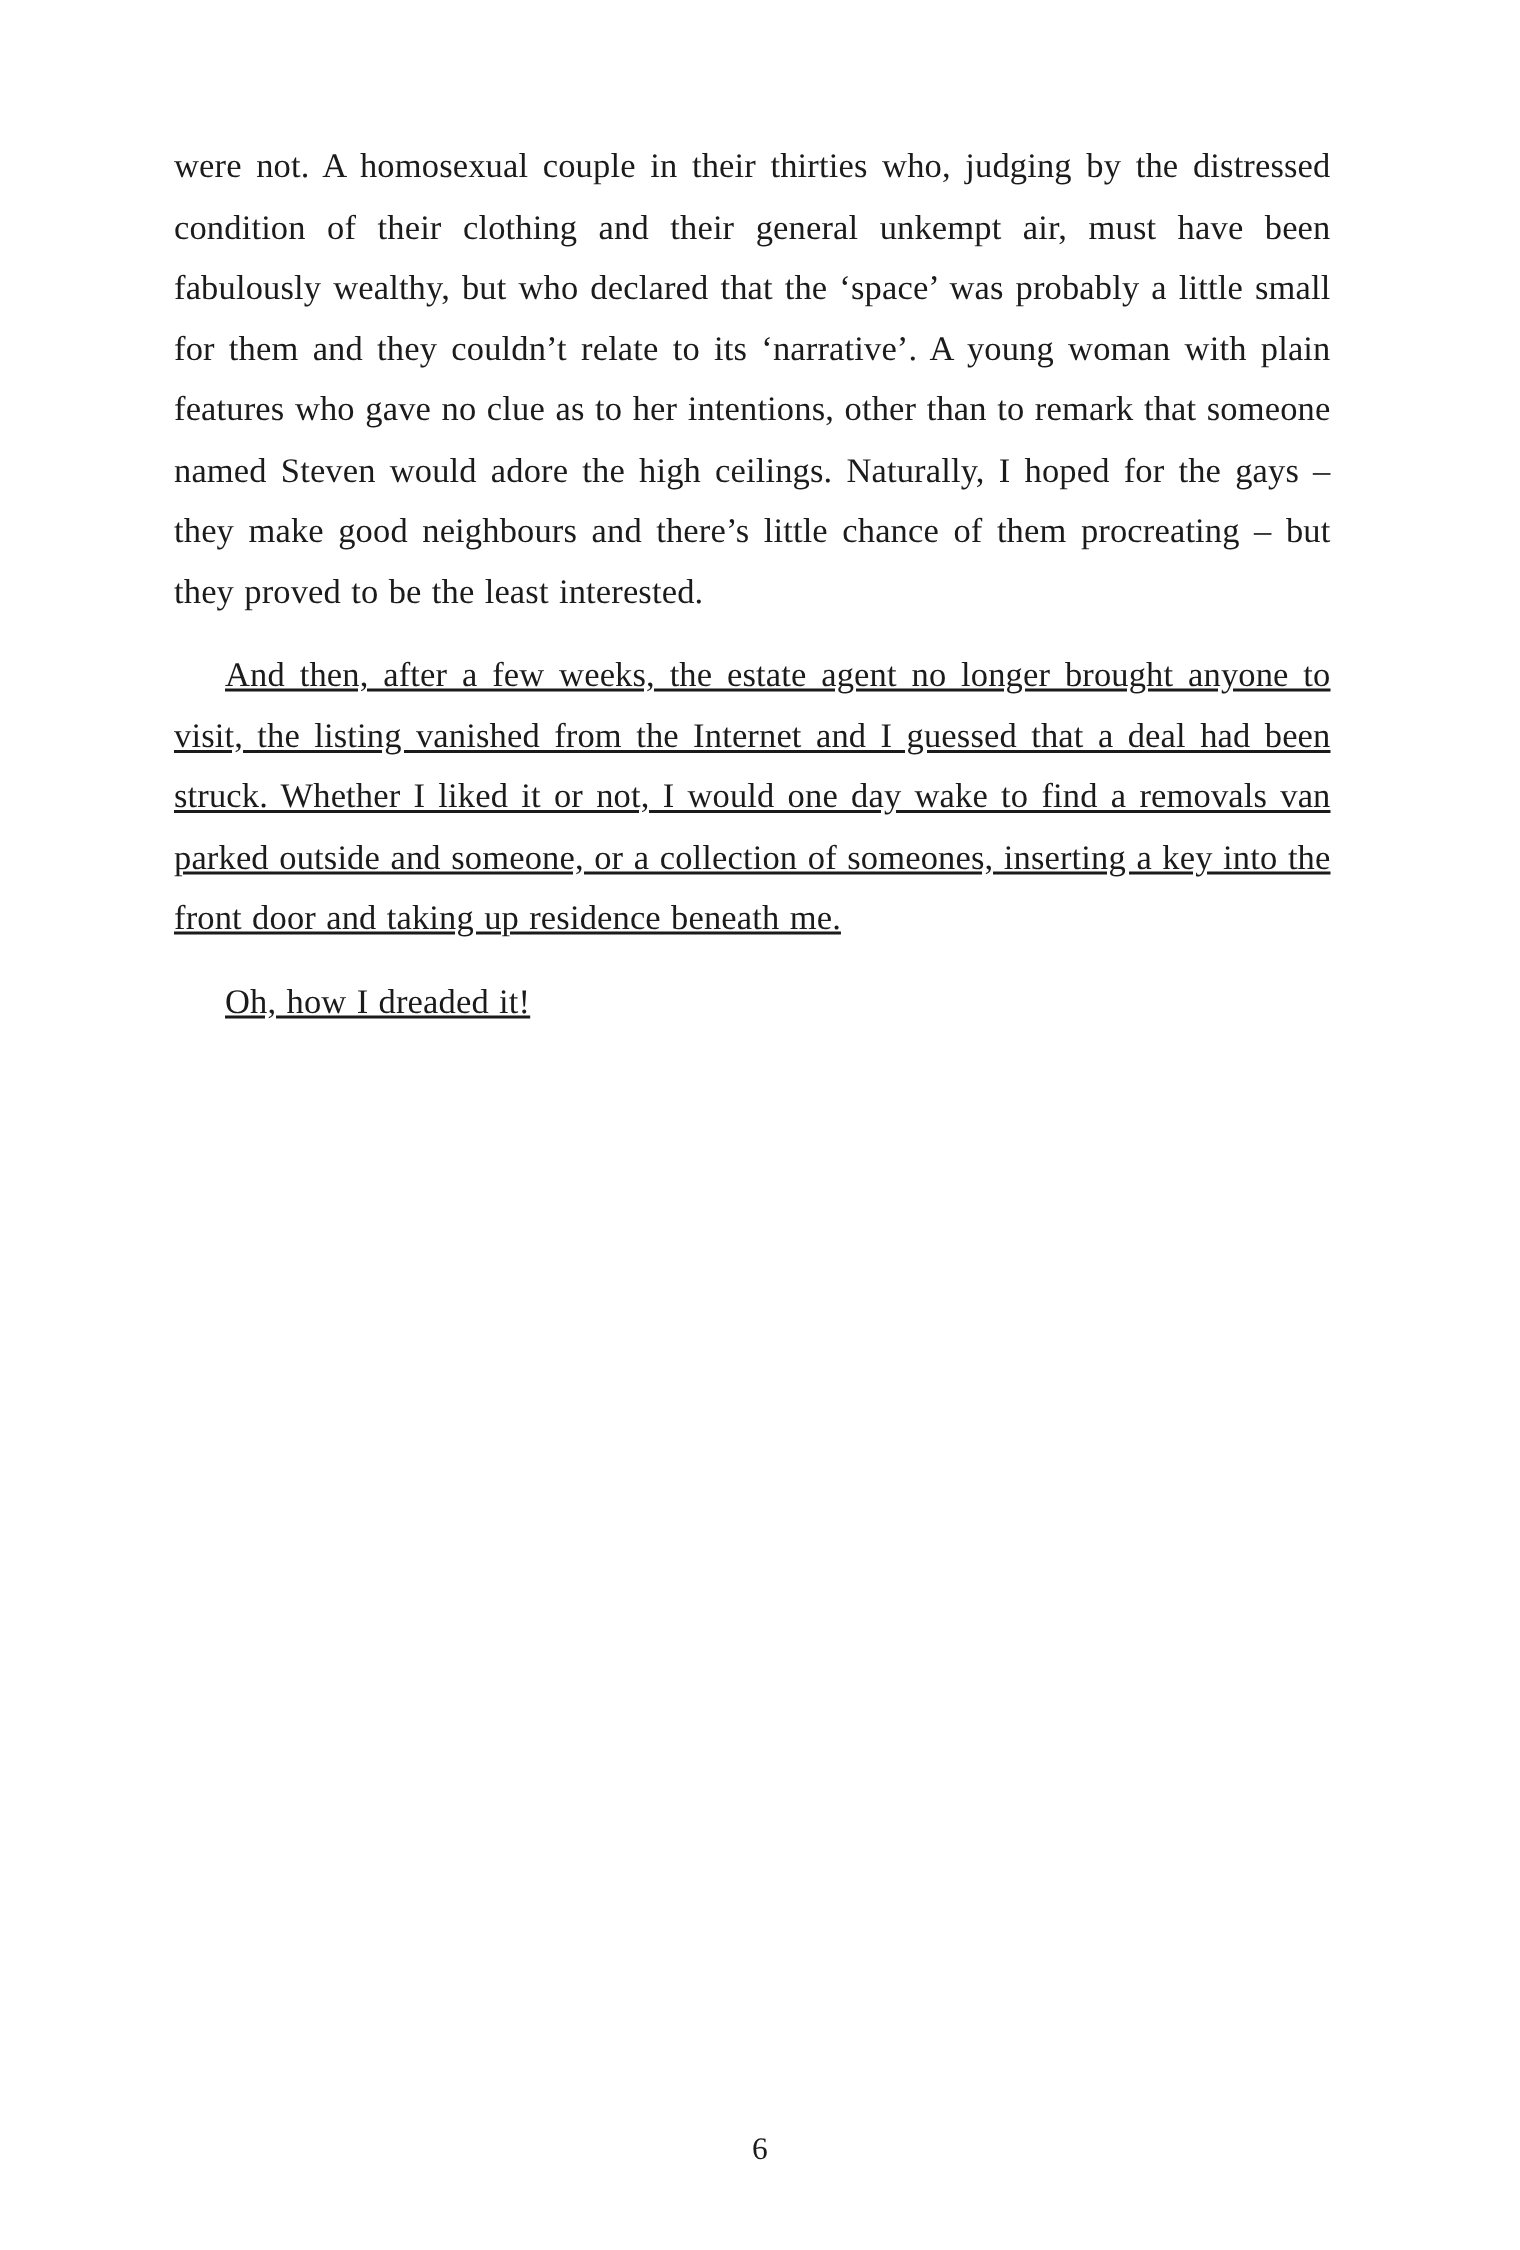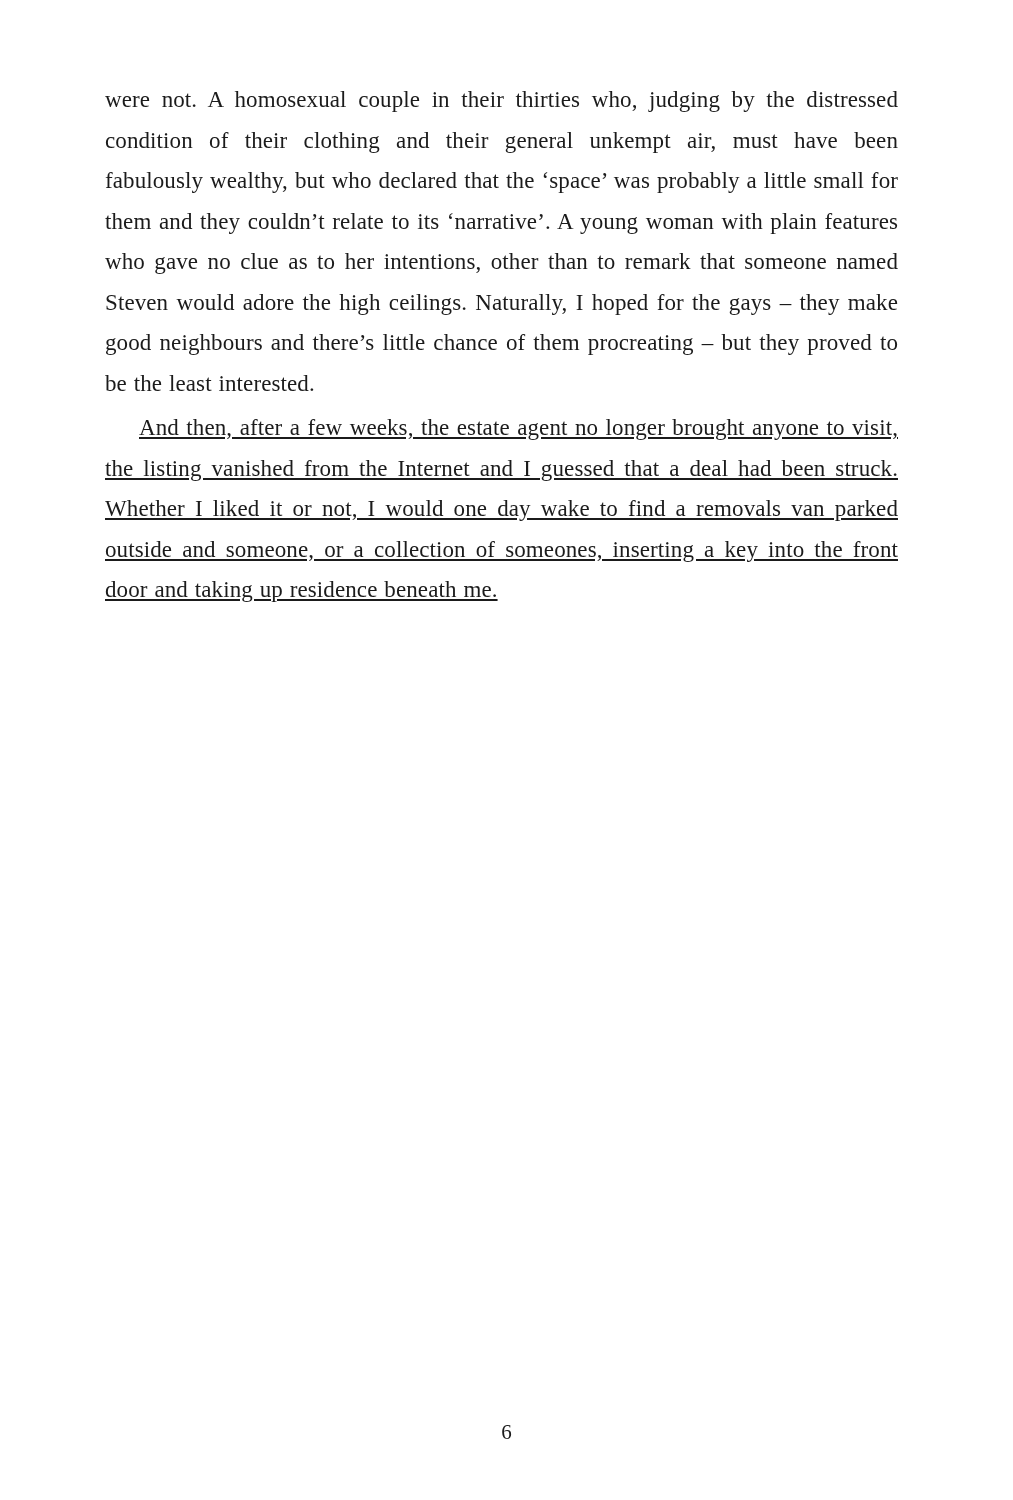--- a/index.html
+++ b/index.html
@@ -19,21 +19,21 @@
       inset: 0;
       background: #ffffff;
     }
     .text-block {
       position: absolute;
       left: 101px;
       top: 76px;
       width: 801px;
     }
     .para {
-      margin: 4px;
+      margin: 15px;
       font-size: 23px;
       line-height: 40.5px;
       text-align: justify;
       text-justify: inter-word;
       letter-spacing: 0.1px;
       word-spacing: 1px;
     }
     .para.indent {
       text-indent: 34px;
       text-decoration: underline;
@@ -49,15 +49,16 @@
       color: #1b1b1b;
     }
   </style>
 </head>
 <body>
 
 <div class="book-page">
   <div class="text-block">
     <p class="para">were not. A homosexual couple in their thirties who, judging by the distressed condition of their clothing and their general unkempt air, must have been fabulously wealthy, but who declared that the ‘space’ was probably a little small for them and they couldn’t relate to its ‘narrative’. A young woman with plain features who gave no clue as to her intentions, other than to remark that someone named Steven would adore the high ceilings. Naturally, I hoped for the gays – they make good neighbours and there’s little chance of them procreating – but they proved to be the least interested.</p>
     <p class="para indent">And then, after a few weeks, the estate agent no longer brought anyone to visit, the listing vanished from the Internet and I guessed that a deal had been struck. Whether I liked it or not, I would one day wake to find a removals van parked outside and someone, or a collection of someones, inserting a key into the front door and taking up residence beneath me.</p>
+    <p class="para indent">Oh, how I dreaded it!</p>
   </div>
   <div class="page-number">6</div>
 </div>
 
 </body></html>

